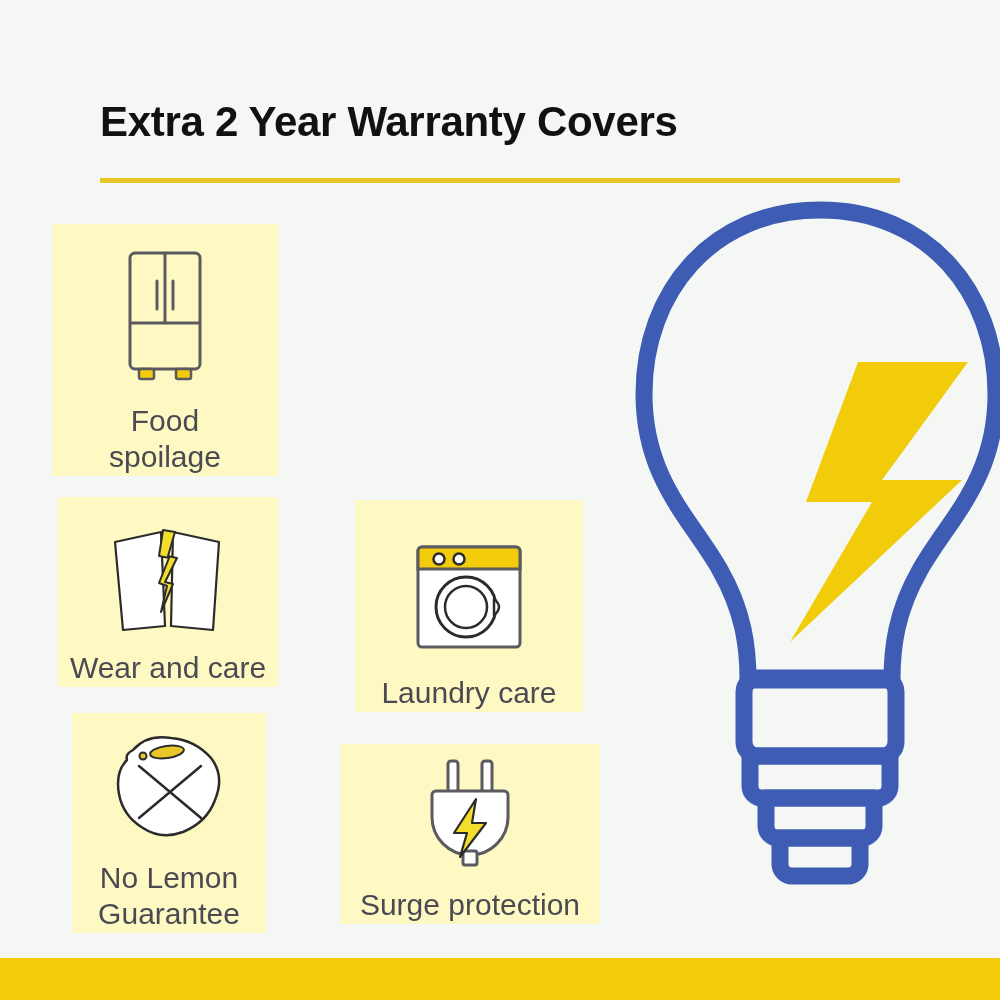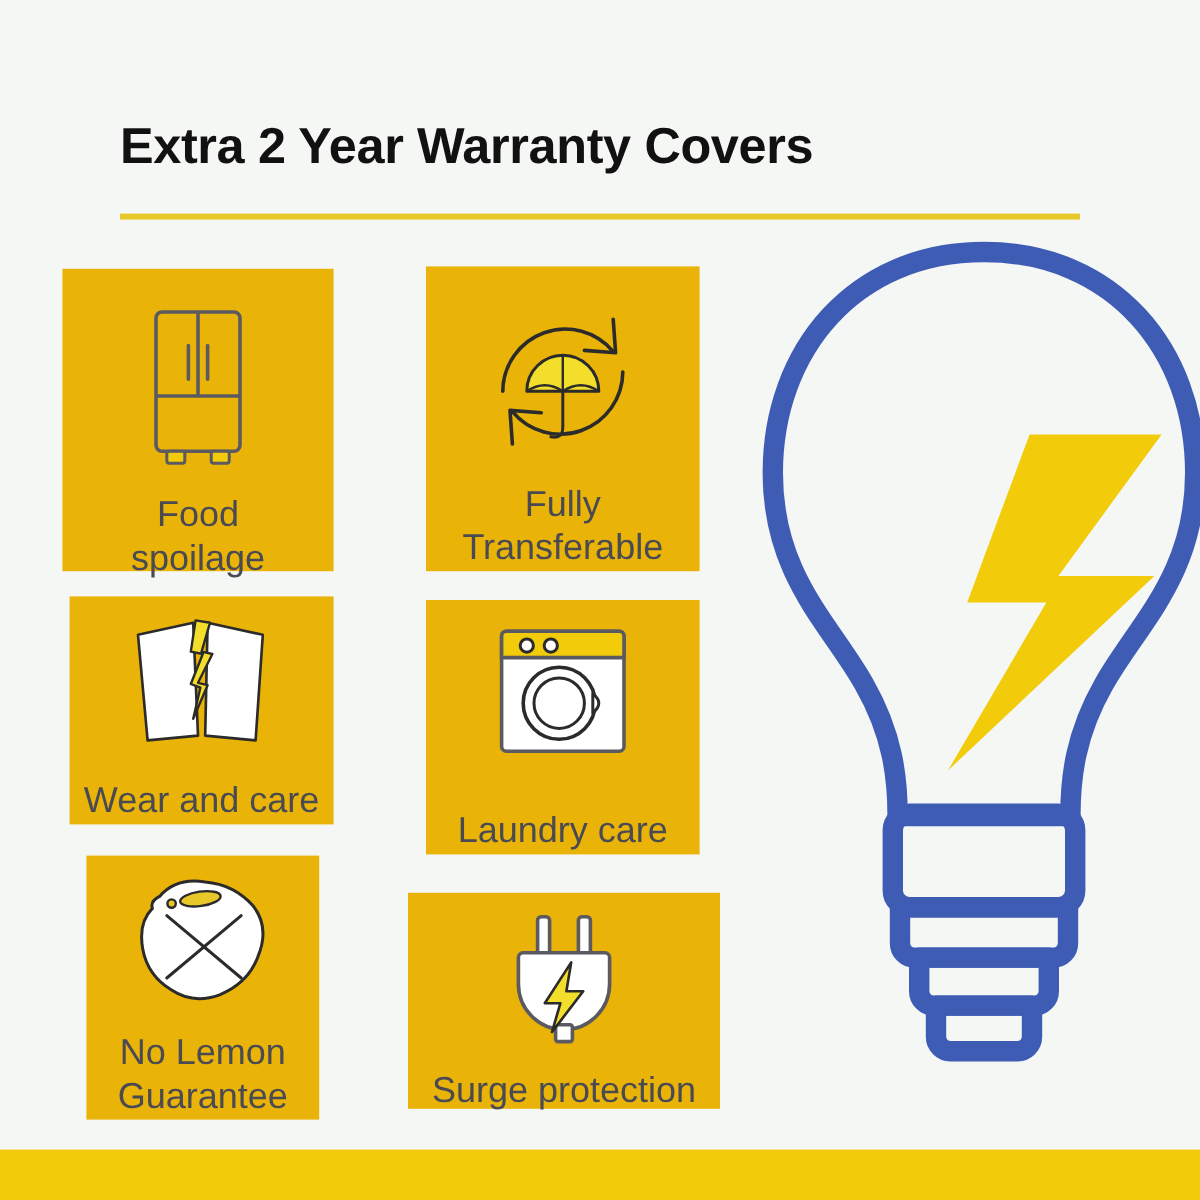--- a/index.html
+++ b/index.html
@@ -39,25 +39,25 @@
     left: 100px;
     top: 178px;
     width: 800px;
     height: 5px;
     background: #E8C728;
   }
 
   
   .tile {
     position: absolute;
-    background: #eab308;
+    background: #fef9c3;
     display: flex;
     flex-direction: column;
     align-items: center;
-    justify-content: space-between;
+    justify-content: flex-end;
     box-sizing: border-box;
   }
   .tile .art {
     display: block;
   }
   .tile .caption {
     font-size: 30px;
     line-height: 1.22;
     color: #4A4A52;
     text-align: center;
@@ -119,45 +119,20 @@
         <g fill="#F2CB0B" stroke="#5A5A60" stroke-width="2.5">
           <rect x="34" y="124" width="15" height="10" rx="2"></rect>
           <rect x="71" y="124" width="15" height="10" rx="2"></rect>
         </g>
       </svg>
     </span>
     <div class="caption">Food
 spoilage</div>
   </div>
 
-  <div class="tile tile-transfer">
-    <span class="art">
-      <svg width="140" height="140" viewBox="0 0 140 140">
-        <g fill="none" stroke="#2B2B2B" stroke-width="3" stroke-linecap="round">
-
-          <path d="M20 78 A52 52 0 0 1 112 45"></path>
-          <polyline points="112,18 114,46 88,44" stroke-linejoin="round"></polyline>
-
-          <path d="M120 62 A52 52 0 0 1 28 95"></path>
-          <polyline points="28,122 26,94 52,96" stroke-linejoin="round"></polyline>
-        </g>
-
-        <path d="M40 78 A30 30 0 0 1 100 78 Z" fill="#F2DE2B" stroke="#2B2B2B" stroke-width="2.5" stroke-linejoin="round"></path>
-        <g fill="none" stroke="#2B2B2B" stroke-width="2">
-          <path d="M40 78 Q55 68 70 78"></path>
-          <path d="M70 78 Q85 68 100 78"></path>
-          <line x1="70" y1="48" x2="70" y2="78"></line>
-        </g>
-
-        <path d="M70 78 L70 108 Q70 118 60 116" fill="none" stroke="#2B2B2B" stroke-width="2.5" stroke-linecap="round"></path>
-      </svg>
-    </span>
-    <div class="caption">Fully
-Transferable</div>
-  </div>
 
   <div class="tile tile-wear">
     <span class="art">
       <svg width="134" height="110" viewBox="0 0 134 110">
         <g fill="#FFFFFF" stroke="#2B2B2B" stroke-width="2.2" stroke-linejoin="round">
           <path d="M14 16 L60 6 L64 100 L22 104 Z"></path>
           <path d="M72 6 L118 16 L112 104 L70 100 Z"></path>
         </g>
         <path d="M62 4 L74 6 L67 30 L76 32 L64 56 L72 58 L60 86 L66 60 L58 57 L68 32 L58 30 Z" fill="#F2DE2B" stroke="#2B2B2B" stroke-width="2" stroke-linejoin="round"></path>
       </svg>

